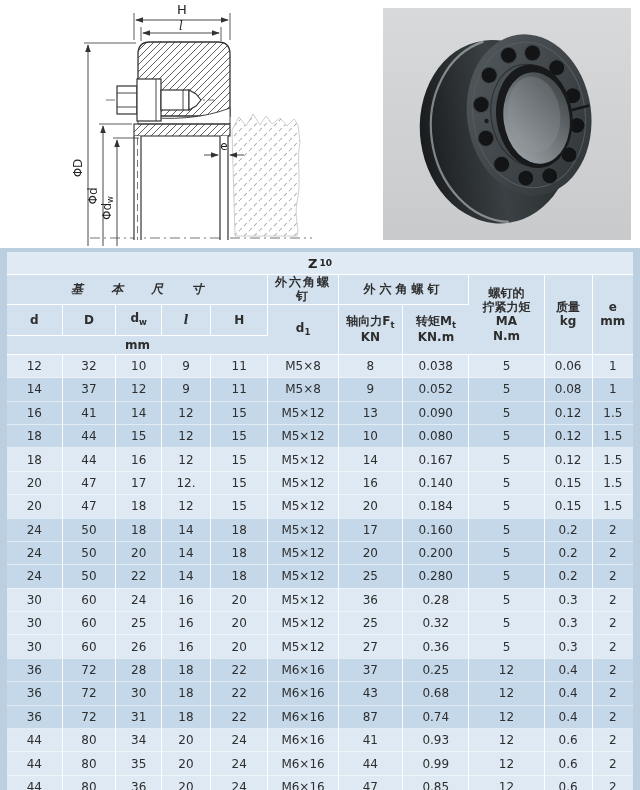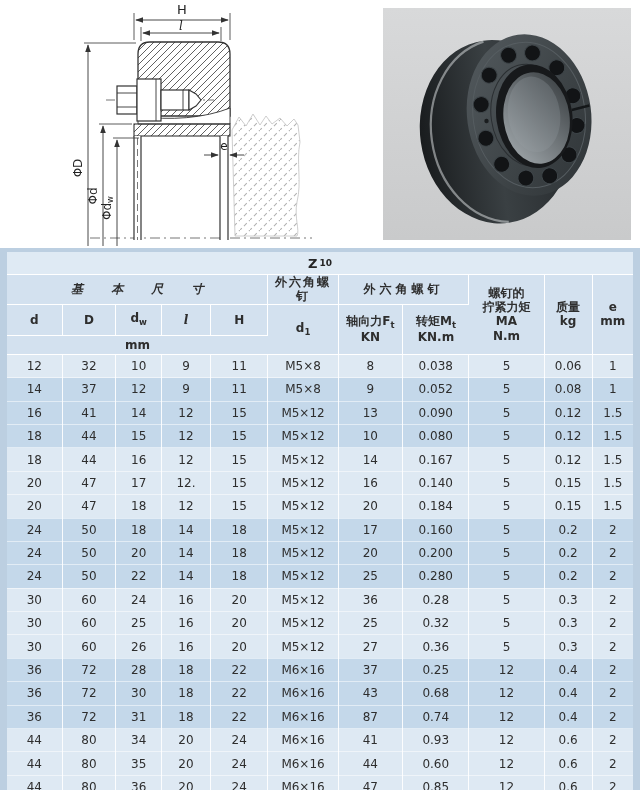--- a/index.html
+++ b/index.html
@@ -473,21 +473,21 @@
             <td>2</td>
           </tr>
           <tr>
             <td>44</td>
             <td>80</td>
             <td>35</td>
             <td>20</td>
             <td>24</td>
             <td>M6×16</td>
             <td>44</td>
-            <td>0.60</td>
+            <td>0.99</td>
             <td>12</td>
             <td>0.6</td>
             <td>2</td>
           </tr>
           <tr>
             <td>44</td>
             <td>80</td>
             <td>36</td>
             <td>20</td>
             <td>24</td>

